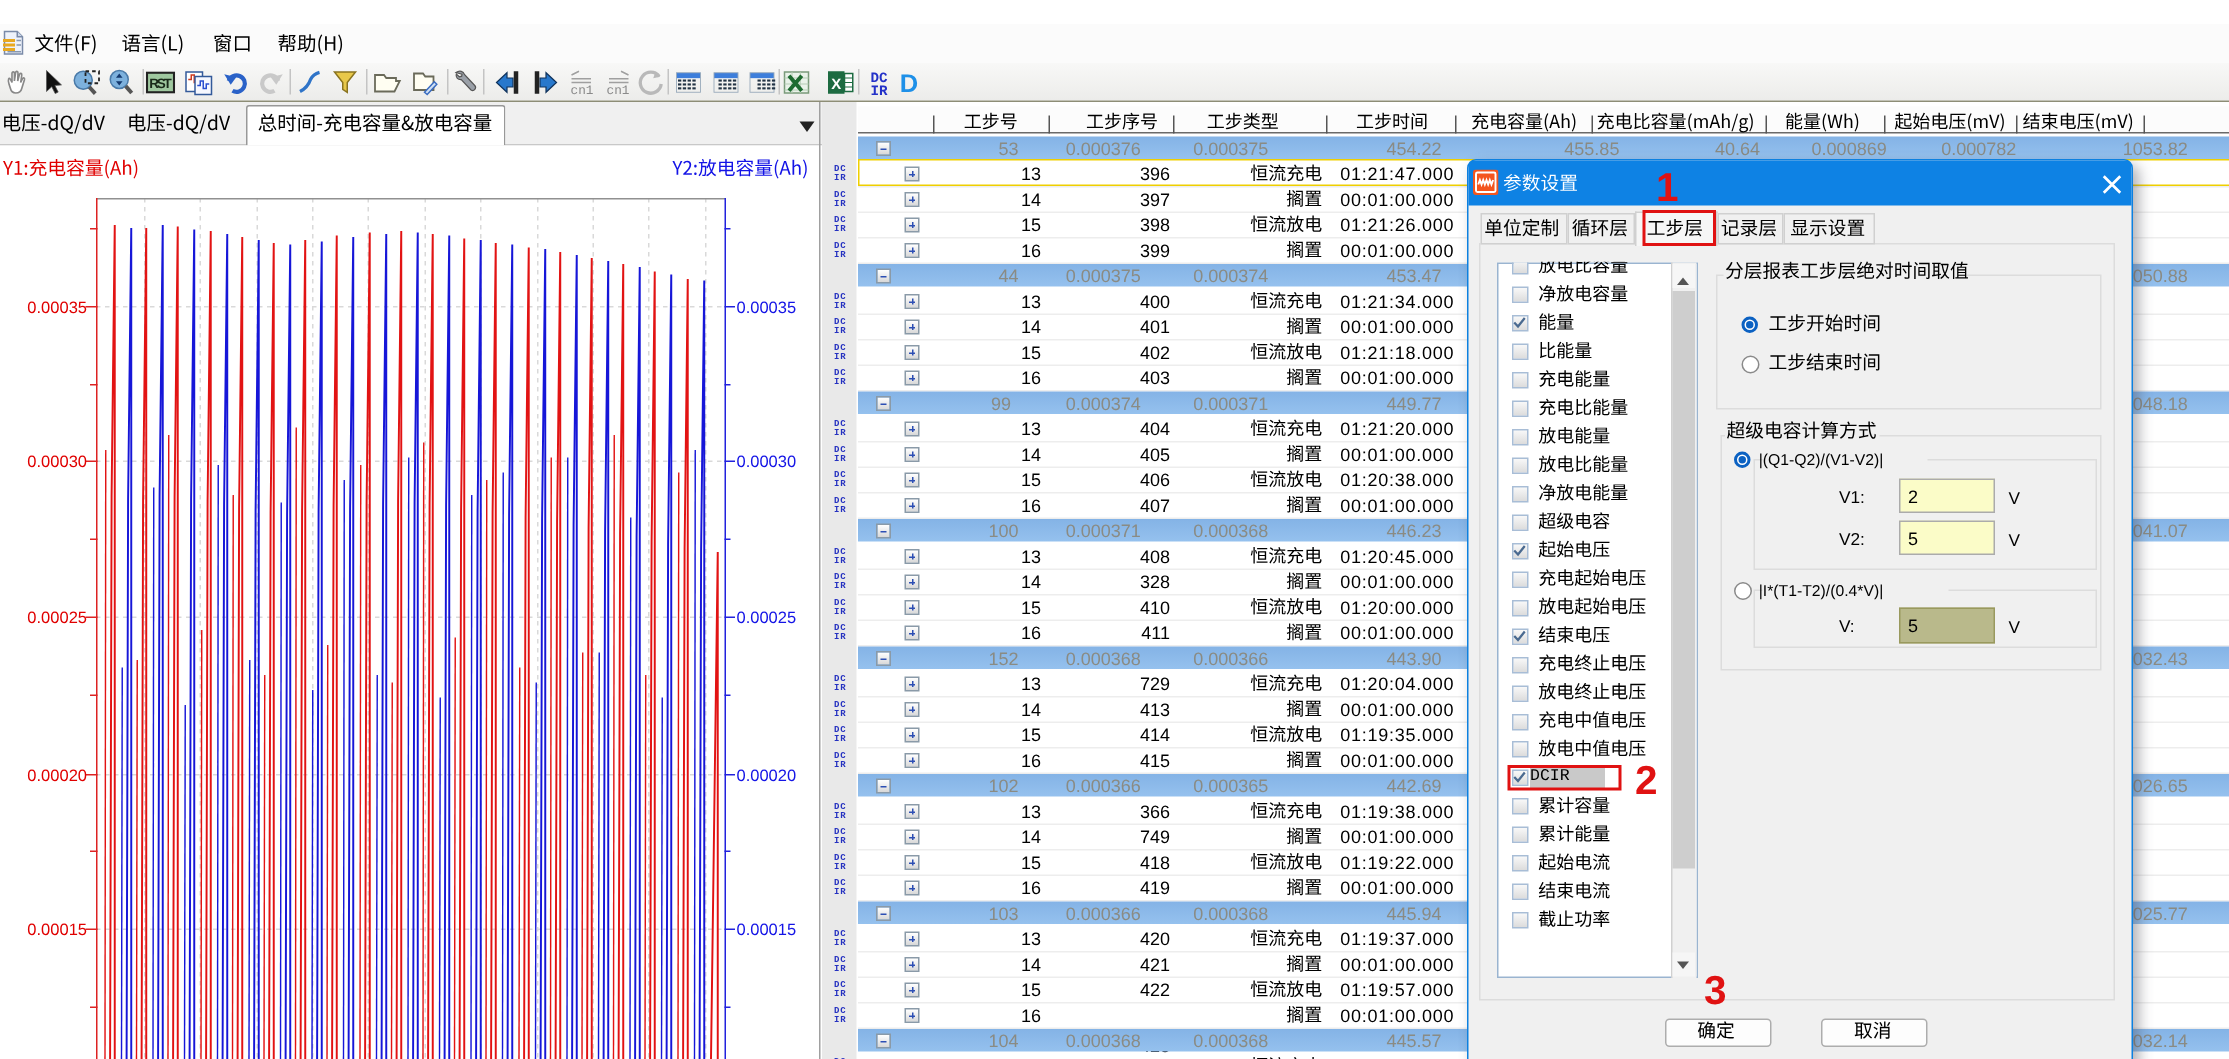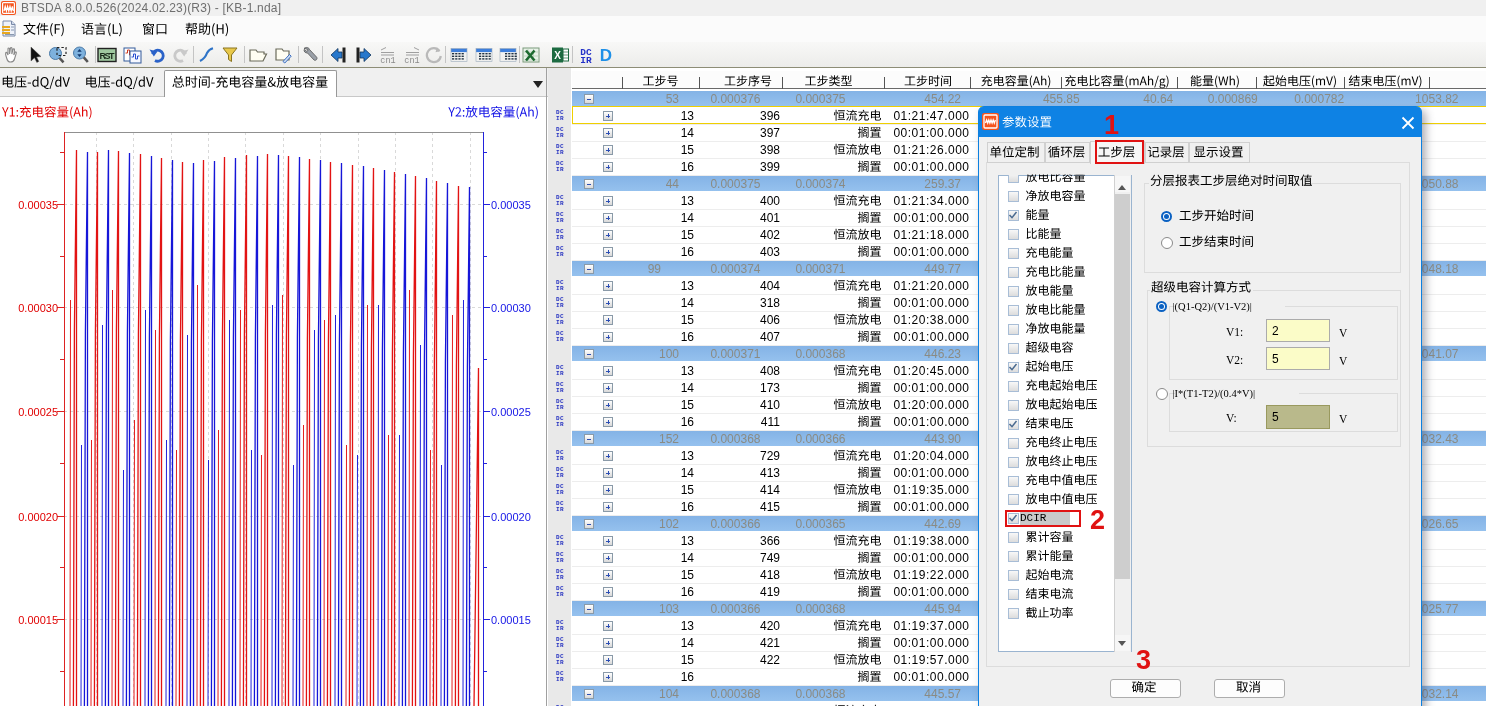--- a/index.html
+++ b/index.html
@@ -35,35 +35,27 @@
 #dtit{position:absolute;left:0;top:0;width:100%;height:30px;background:#0e82e4;border-radius:4px 4px 0 0}
 #dpanel{position:absolute;left:7px;top:55px;width:424px;height:505px;border:1px solid #dcdcdc}
 .dtab{position:absolute;top:35px;height:21px;border:1px solid #d0d0d0;background:#f0f0f0}
 #lbox{position:absolute;left:19.5px;top:68px;width:133.5px;height:477px;background:#fff;border:1px solid #9ab4d0}
 .cb,.cbc{position:absolute;left:10px;width:11px;height:11px;border:1px solid #a8bdd6;background:linear-gradient(#f8f8f8,#dcdcdc)}
 .ck{position:absolute;left:9px;width:12px;height:12px}
 #sbar{position:absolute;left:135px;top:68px;width:17px;height:477px;background:#f0f0f0;border-left:1px solid #d0d0d0}
 .gbox{position:absolute;border:1px solid #dcdcdc}
 .ybox{position:absolute;width:63.5px;height:23.5px;background:#fbfcc8;border:1px solid #ababab;font-size:12px;padding:4px 0 0 5px}
 .rad{position:absolute;width:11px;height:11px;border-radius:50%}
-.lbl{position:absolute;font-family:Liberation Serif, serif;color:#000}
+.lbl{position:absolute;font-family:Liberation Sans, sans-serif;color:#000}
 .btn{position:absolute;width:71px;height:19px;background:#fdfdfd;border:1px solid #adadad;border-radius:3px}
 .ann{position:absolute;font:bold 27px "Liberation Sans";color:#e01212}
 .redbox{position:absolute;border:2px solid #e01212}
 .ov{position:absolute;left:0;top:0;pointer-events:none}
 </style></head><body>
 <div id="w">
-<div class="abs" id="title">
-      <svg width="16" height="16" style="position:absolute;left:1px;top:1px" viewBox="0 0 16 16">
-        <rect width="15" height="14" rx="2" fill="#f4551e"></rect>
-        <rect x="1.6" y="1.6" width="11.8" height="10.8" rx="1" fill="none" stroke="#fff" stroke-width="1.2"></rect>
-        <path d="M3 10 L4.2 5.5 L5.4 10 L6.6 5.5 L7.8 10 L9 5.5 L10.2 10 L11.4 5.5 L12.4 10" stroke="#fff" fill="none" stroke-width="1.3"></path>
-      </svg>
-      <span>BTSDA 8.0.0.526(2024.02.23)(R3) - [KB-1.nda]</span>
-    </div>
 <div class="abs" id="menu">
       <svg width="14" height="17" style="position:absolute;left:2px;top:4px" viewBox="0 0 14 17">
         <path d="M1 1 L9.5 1 L13 4.5 L13 16 L1 16 Z" fill="#eef2fa" stroke="#7a8aa8"></path>
         <path d="M9.5 1 L9.5 4.5 L13 4.5" fill="#cdd8ea" stroke="#7a8aa8"></path>
         <rect x="0" y="6" width="8" height="2" fill="#e8a820"></rect>
         <rect x="0" y="9" width="8" height="2" fill="#e8a820"></rect>
         <rect x="0" y="12" width="8" height="2" fill="#e8a820"></rect>
         <path d="M9 7 L12 7 M9 10 L12 10 M3 14.5 L12 14.5" stroke="#8898b0"></path>
       </svg>
     </div>
@@ -407,21 +399,21 @@
       <div class="wn" style="left:122.0px;top:92.0px">399</div>
       <div class="wn tm" style="left:311.5px;top:92.0px">00:01:00.000</div>
       <div style="position:absolute;left:24px;top:107px;width:914px;height:1px;background:#ededed"></div>
       <div class="brow" style="top:108px"></div>
       <div class="mbox" style="left:36px;top:111px">
         <i></i>
       </div>
       <div class="bn" style="left:21.0px;top:109.0px">44</div>
       <div class="bn" style="left:102.5px;top:109.0px">0.000375</div>
       <div class="bn" style="left:187.5px;top:109.0px">0.000374</div>
-      <div class="bn" style="left:303.0px;top:109.0px">259.37</div>
+      <div class="bn" style="left:303.0px;top:109.0px">453.47</div>
       <div class="bn" style="left:800.5px;top:109.0px">1050.88</div>
       <div class="pbox" style="left:55px;top:128px">
         <i class="v"></i>
         <i></i>
       </div>
       <div class="wn" style="left:36.0px;top:126.0px">13</div>
       <div class="wn" style="left:122.0px;top:126.0px">400</div>
       <div class="wn tm" style="left:311.5px;top:126.0px">01:21:34.000</div>
       <div style="position:absolute;left:24px;top:141px;width:914px;height:1px;background:#ededed"></div>
       <div class="pbox" style="left:55px;top:145px">
@@ -445,39 +437,39 @@
         <i></i>
       </div>
       <div class="wn" style="left:36.0px;top:177.0px">16</div>
       <div class="wn" style="left:122.0px;top:177.0px">403</div>
       <div class="wn tm" style="left:311.5px;top:177.0px">00:01:00.000</div>
       <div style="position:absolute;left:24px;top:192px;width:914px;height:1px;background:#ededed"></div>
       <div class="brow" style="top:193px"></div>
       <div class="mbox" style="left:36px;top:196px">
         <i></i>
       </div>
-      <div class="bn" style="left:3px;top:194.0px">99</div>
+      <div class="bn" style="left:16px;top:194.0px">99</div>
       <div class="bn" style="left:102.5px;top:194.0px">0.000374</div>
       <div class="bn" style="left:187.5px;top:194.0px">0.000371</div>
       <div class="bn" style="left:303.0px;top:194.0px">449.77</div>
       <div class="bn" style="left:800.5px;top:194.0px">1048.18</div>
       <div class="pbox" style="left:55px;top:213px">
         <i class="v"></i>
         <i></i>
       </div>
       <div class="wn" style="left:36.0px;top:211.0px">13</div>
       <div class="wn" style="left:122.0px;top:211.0px">404</div>
       <div class="wn tm" style="left:311.5px;top:211.0px">01:21:20.000</div>
       <div style="position:absolute;left:24px;top:226px;width:914px;height:1px;background:#ededed"></div>
       <div class="pbox" style="left:55px;top:230px">
         <i class="v"></i>
         <i></i>
       </div>
       <div class="wn" style="left:36.0px;top:228.0px">14</div>
-      <div class="wn" style="left:122.0px;top:228.0px">318</div>
+      <div class="wn" style="left:122.0px;top:228.0px">405</div>
       <div class="wn tm" style="left:311.5px;top:228.0px">00:01:00.000</div>
       <div style="position:absolute;left:24px;top:243px;width:914px;height:1px;background:#ededed"></div>
       <div class="pbox" style="left:55px;top:247px">
         <i class="v"></i>
         <i></i>
       </div>
       <div class="wn" style="left:36.0px;top:245.0px">15</div>
       <div class="wn" style="left:122.0px;top:245.0px">406</div>
       <div class="wn tm" style="left:311.5px;top:245.0px">01:20:38.000</div>
       <div style="position:absolute;left:24px;top:260px;width:914px;height:1px;background:#ededed"></div>
@@ -504,21 +496,21 @@
       </div>
       <div class="wn" style="left:36.0px;top:296.0px">13</div>
       <div class="wn" style="left:122.0px;top:296.0px">408</div>
       <div class="wn tm" style="left:311.5px;top:296.0px">01:20:45.000</div>
       <div style="position:absolute;left:24px;top:311px;width:914px;height:1px;background:#ededed"></div>
       <div class="pbox" style="left:55px;top:315px">
         <i class="v"></i>
         <i></i>
       </div>
       <div class="wn" style="left:36.0px;top:313.0px">14</div>
-      <div class="wn" style="left:122.0px;top:313.0px">173</div>
+      <div class="wn" style="left:122.0px;top:313.0px">328</div>
       <div class="wn tm" style="left:311.5px;top:313.0px">00:01:00.000</div>
       <div style="position:absolute;left:24px;top:328px;width:914px;height:1px;background:#ededed"></div>
       <div class="pbox" style="left:55px;top:332px">
         <i class="v"></i>
         <i></i>
       </div>
       <div class="wn" style="left:36.0px;top:330.0px">15</div>
       <div class="wn" style="left:122.0px;top:330.0px">410</div>
       <div class="wn tm" style="left:311.5px;top:330.0px">01:20:00.000</div>
       <div style="position:absolute;left:24px;top:345px;width:914px;height:1px;background:#ededed"></div>

